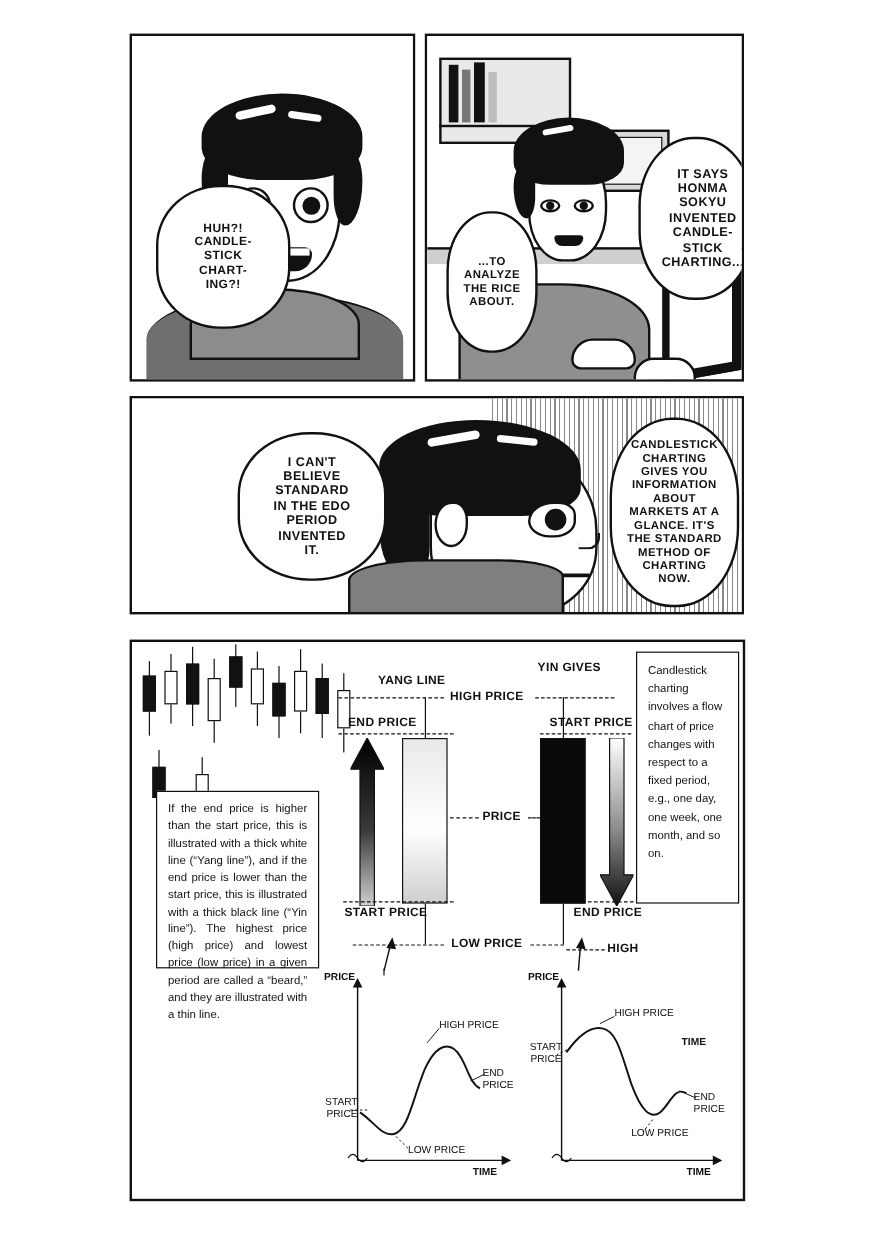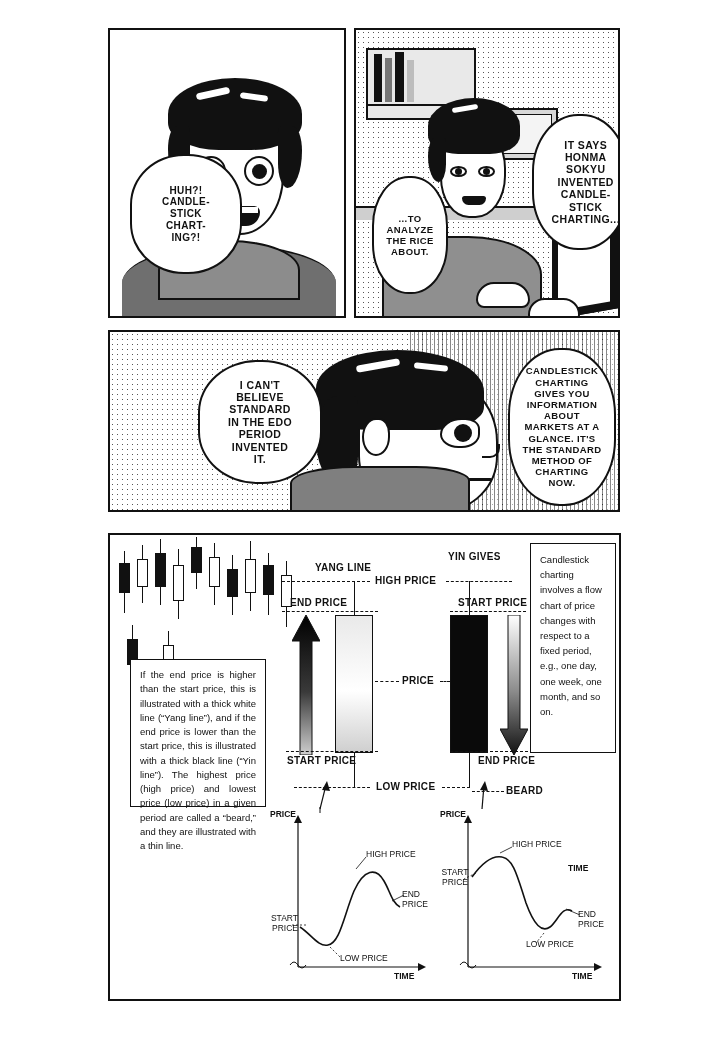--- a/index.html
+++ b/index.html
@@ -311,21 +311,21 @@
     <div class="dg-label" style="left:177px; top:220px;">START PRICE</div>
 
     <div class="dash-h" style="left:340px; top:216px; width:78px;"></div>
     <div class="dg-label" style="left:368px; top:220px;">END PRICE</div>
 
     <div class="dash-h" style="left:184px; top:252px; width:76px;"></div>
     <div class="dg-label" style="left:266px; top:246px;">LOW PRICE</div>
     <div class="dash-h" style="left:332px; top:252px; width:28px;"></div>
 
     <div class="dash-h" style="left:362px; top:256px; width:32px;"></div>
-    <div class="dg-label" style="left:396px; top:250px;">BEARD</div>
+    <div class="dg-label" style="left:396px; top:250px;">HIGH</div>
 
     <div class="txtbox" style="left:420px; top:8px; width:86px; height:210px; font-size:9.5px; text-align:left; line-height:1.6;">
       <span>Candlestick charting involves a flow chart of price changes with respect to a fixed period, e.g., one day, one week, one month, and so on.</span>
     </div>
 
     <div class="txtbox" style="left:20px; top:124px; width:136px; height:148px;">
       <span>If the end price is higher than the start price, this is illustrated with a thick white line (“Yang line”), and if the end price is lower than the start price, this is illustrated with a thick black line (“Yin line”).  The highest price (high price) and lowest price (low price) in a given period are called a “beard,” and they are illustrated with a thin line.</span>
     </div>
 
     <div style="position:absolute; left:160px; top:272px; width:170px; height:190px;">

